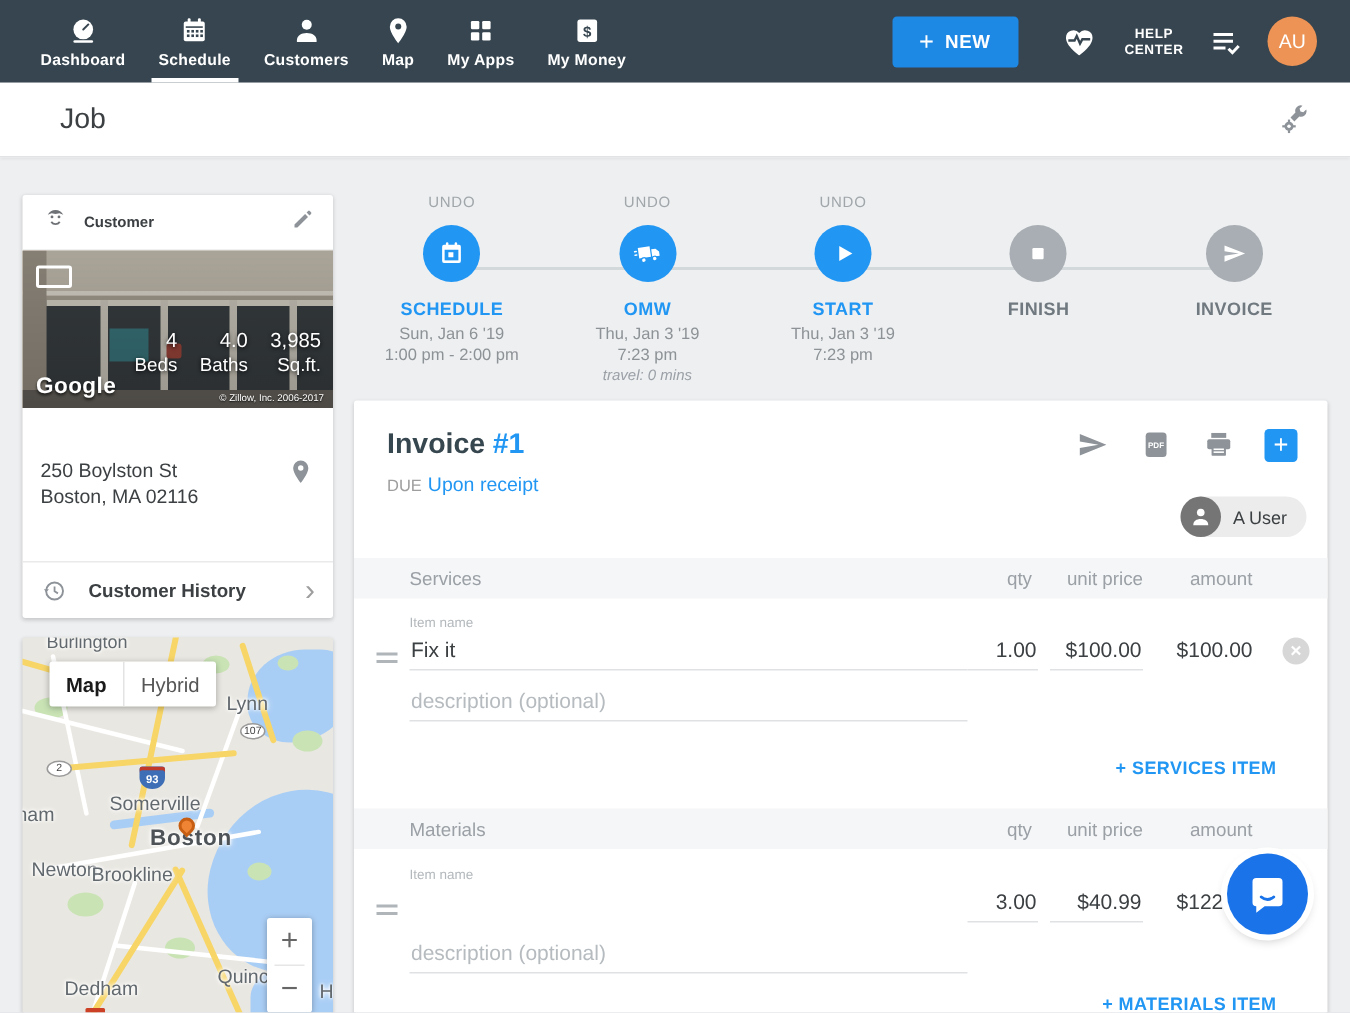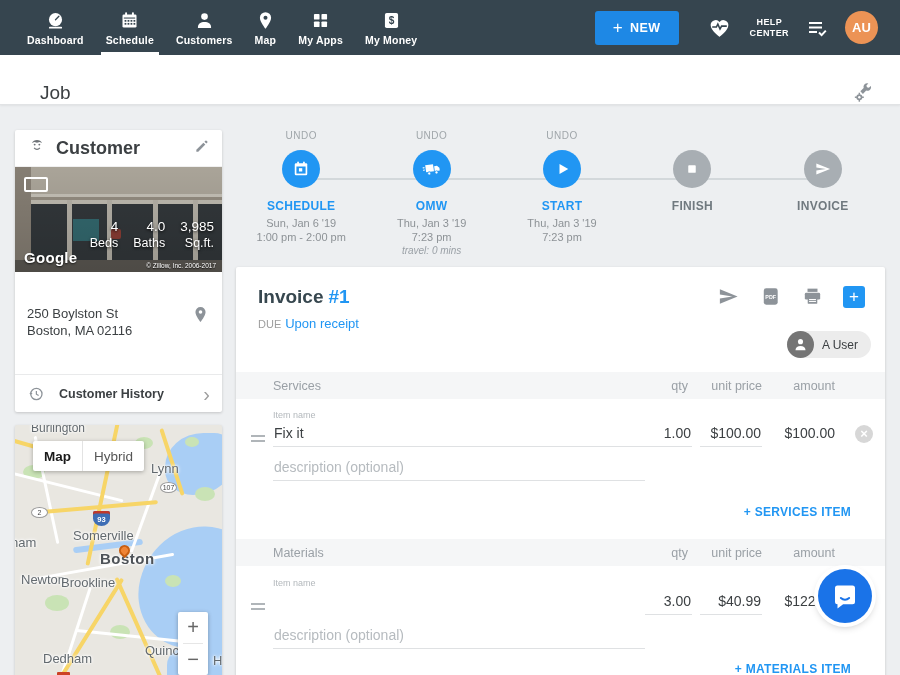--- a/index.html
+++ b/index.html
@@ -11,36 +11,36 @@
   .topnav { position:absolute; top:0; left:0; right:0; height:55px; background:#36454f; display:flex; align-items:center; padding:0 22px 0 16px; z-index:30; }
   .nav-item { position:relative; height:55px; display:flex; flex-direction:column; align-items:center; justify-content:center; gap:3px; padding:0 11px; cursor:pointer; }
   .nav-item .nlabel { color:#fff; font-size:10.5px; font-weight:bold; letter-spacing:.2px; }
   .nav-item.active::after { content:""; position:absolute; left:6px; right:6px; bottom:0; height:3px; background:#fff; }
   .nicon svg { display:block; width:21px; height:21px; }
   .new-btn { margin-left:auto; width:84px; height:34px; background:#1e88e5; border:none; border-radius:3px; color:#fff; font-family:inherit; font-size:12.5px; font-weight:bold; letter-spacing:.4px; display:flex; align-items:center; justify-content:center; gap:7px; cursor:pointer; }
   .new-btn .plus { font-size:17px; font-weight:normal; line-height:1; }
   .heart-wrap { margin-left:28px; } .heart-wrap svg { display:block; width:25px; height:25px; }
   .help { margin-left:18px; display:flex; flex-direction:column; align-items:center; color:#fff; font-size:9px; font-weight:bold; letter-spacing:.4px; line-height:11px; cursor:pointer; }
   .check-wrap { margin-left:16px; } .check-wrap svg { display:block; width:24px; height:24px; }
-  .avatar { margin-left:16px; width:33px; height:33px; border-radius:50%; background:#ec9355; color:#fff; font-size:13px; font-weight:bold; display:flex; align-items:center; justify-content:center; cursor:pointer; }
-
-  
-  .jobbar { position:absolute; top:55px; left:0; right:0; height:50px; background:#fff; border-bottom:1px solid #e1e3e5; box-shadow:0 1px 2px rgba(0,0,0,.06); display:flex; align-items:flex-end; z-index:20; }
+  .avatar { margin-left:16px; width:33px; height:33px; border-radius:50%; background:#ec9355; color:#fff; font-size:13px; font-weight:normal; display:flex; align-items:center; justify-content:center; cursor:pointer; }
+
+  
+  .jobbar { position:absolute; top:55px; left:0; right:0; height:50px; background:#fff; border-bottom:1px solid #e1e3e5; box-shadow:0 1px 2px rgba(0,0,0,.06); display:flex; align-items:center; z-index:20; }
   .job-title { margin-left:40px; font-size:19px; color:#3c4043; }
   .jobtools { margin-left:auto; margin-right:26px; cursor:pointer; }
   .jobtools svg { display:block; width:22px; height:22px; }
 
   
   .card { position:absolute; background:#fff; border-radius:2px; box-shadow:0 1px 3px rgba(0,0,0,.18); }
 
   
   .customer-card { left:15px; top:130px; width:207px; height:282px; }
   .cc-header { height:37px; display:flex; align-items:center; padding:0 12px; border-bottom:1px solid #f0f0f0; }
   .cc-header svg { width:20px; height:20px; }
-  .cc-title { margin-left:9px; font-size:18px; font-weight:bold; color:#3c4043; }
+  .cc-title { margin-left:9px; font-size:10px; font-weight:bold; color:#3c4043; }
   .cc-edit { margin-left:auto; cursor:pointer; } .cc-edit svg { width:16px; height:16px; }
   .photo { position:absolute; top:37px; left:0; width:207px; height:105px; background:#b4ab9d; overflow:hidden; }
   .ph-wall { position:absolute; top:0; left:0; right:0; height:30px; background:#cfc8ba; border-bottom:3px solid #efeade; }
   .ph-col { position:absolute; top:0; left:0; width:16px; bottom:0; background:#a39a8d; }
   .ph-win { position:absolute; top:33px; left:16px; right:0; height:60px; background:#3d4347; border-top:4px solid #e8e3d6; }
   .ph-mull { position:absolute; top:33px; width:5px; height:60px; background:#ddd8cc; }
   .ph-teal { position:absolute; top:52px; left:58px; width:26px; height:22px; background:#3e7f86; }
   .ph-red { position:absolute; top:62px; left:96px; width:10px; height:10px; background:#a84a3f; border-radius:2px; }
   .ph-walk { position:absolute; bottom:0; left:0; right:0; height:12px; background:#6f6b64; }
   .ph-shade { position:absolute; inset:0; background:linear-gradient(180deg, rgba(0,0,0,.18), rgba(0,0,0,.30)); }

